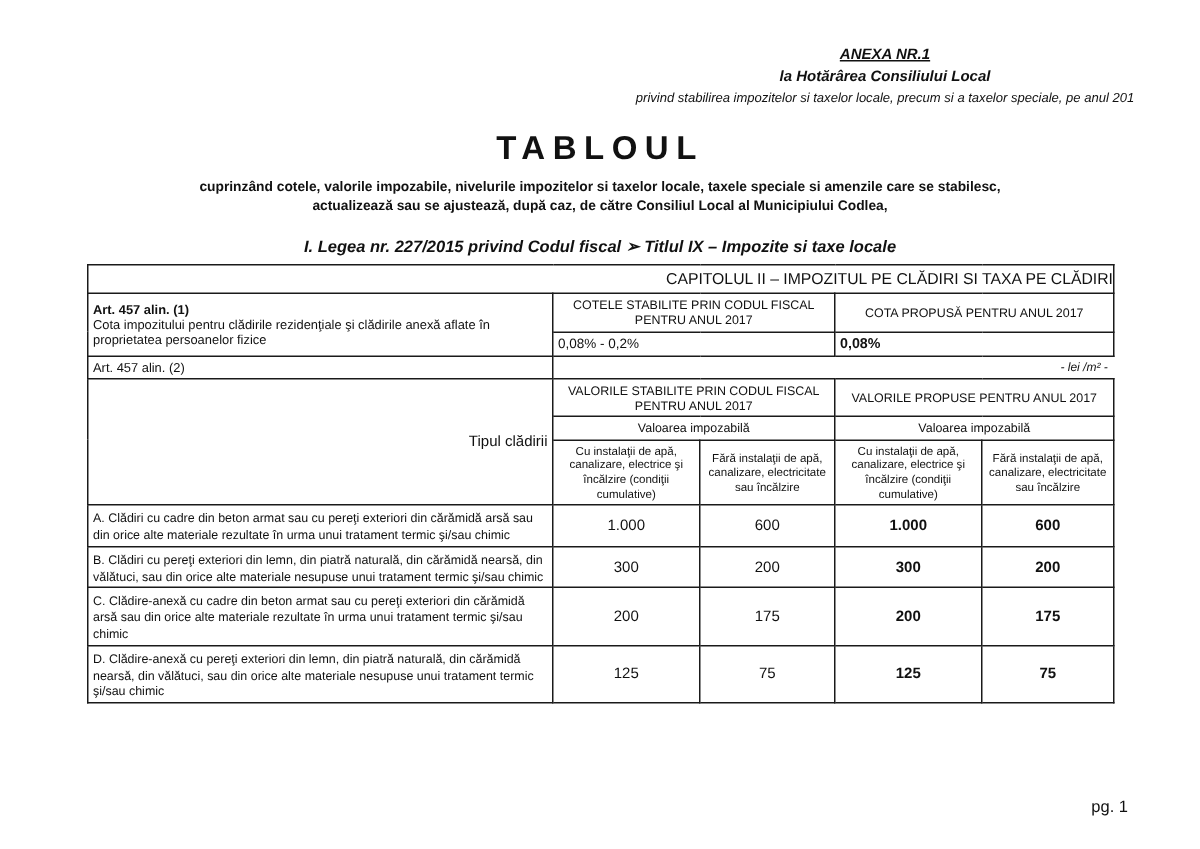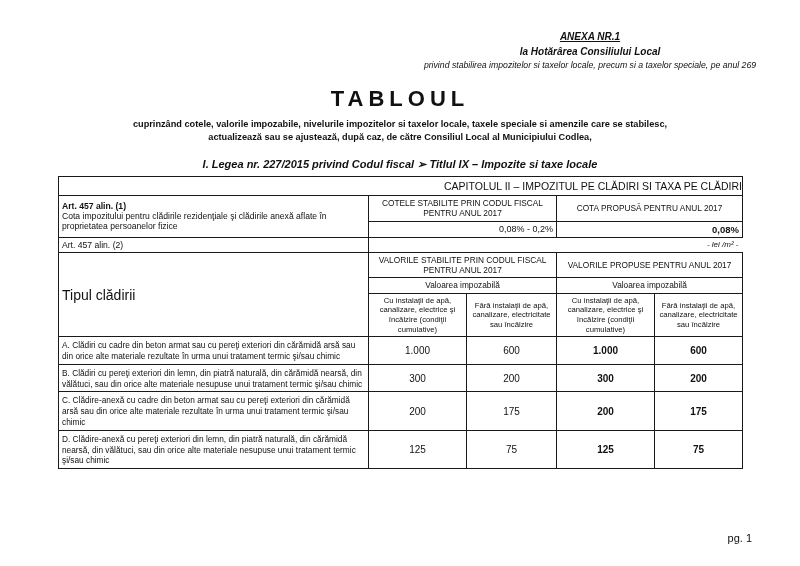--- a/index.html
+++ b/index.html
@@ -115,36 +115,36 @@
     font-size: 7.7px;
   }
   .unit {
     text-align: right;
     font-size: 8px;
     font-style: italic;
     border: none !important;
     padding-right: 4px !important;
   }
   .rate {
-    text-align: right;
+    text-align: left;
     font-size: 9px;
   }
   .rate.bold {
     font-weight: bold;
     font-size: 9.5px;
   }
   .typecol {
     font-size: 8.3px;
     line-height: 1.3;
     vertical-align: top;
     padding-top: 3px !important;
   }
   .typehead {
-    text-align: left;
-    font-size: 14px;
+    text-align: right;
+    font-size: 10px;
     vertical-align: middle;
   }
   .val {
     text-align: center;
     font-size: 10px;
   }
   .val.bold {
     font-weight: bold;
   }
   .no-b { border: none !important; }
@@ -159,21 +159,21 @@
   }
 </style>
 </head>
 <body>
 
 <div class="page">
 
   <div class="annex">
     <div class="a1">ANEXA NR.1</div>
     <div class="a2">la Hotărârea Consiliului Local</div>
-    <div class="a3">privind stabilirea impozitelor si taxelor locale, precum si a taxelor speciale, pe anul 269</div>
+    <div class="a3">privind stabilirea impozitelor si taxelor locale, precum si a taxelor speciale, pe anul 201</div>
   </div>
 
   <div class="title">TABLOUL</div>
   <div class="subtitle">
     <div>cuprinzând cotele, valorile  impozabile, nivelurile impozitelor si taxelor locale, taxele speciale si amenzile care se stabilesc,</div>
     <div>actualizează sau se ajustează, după caz, de către Consiliul Local al Municipiului Codlea,</div>
   </div>
   <div class="lawline">I. Legea nr. 227/2015 privind Codul fiscal ➢ Titlul IX – Impozite si taxe locale</div>
 
   <table class="doc">

